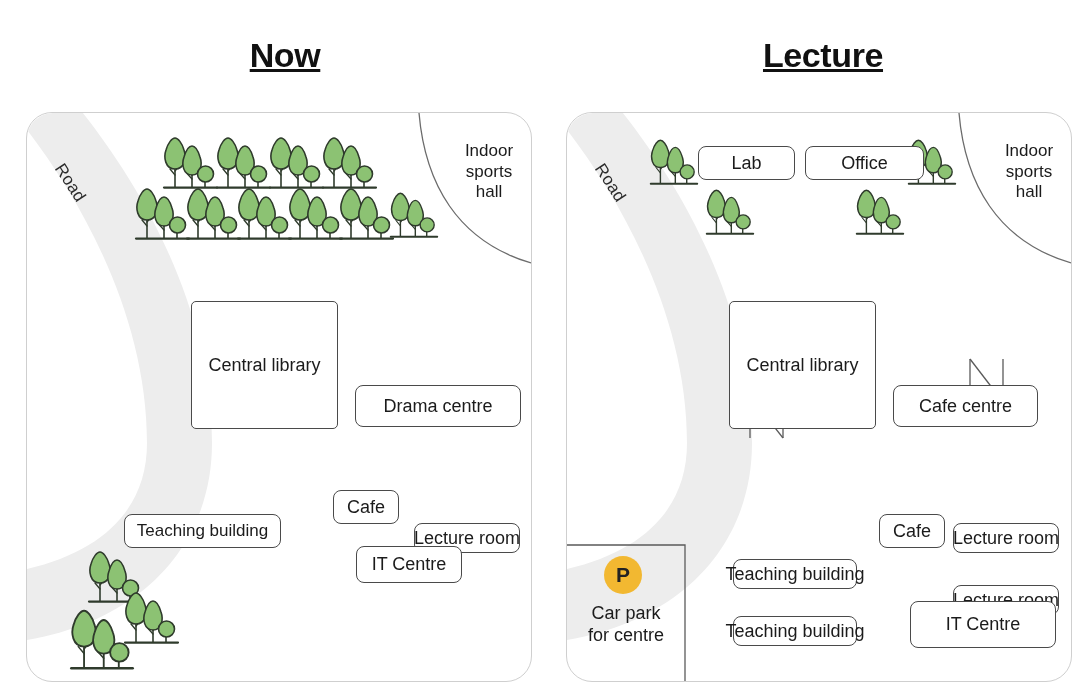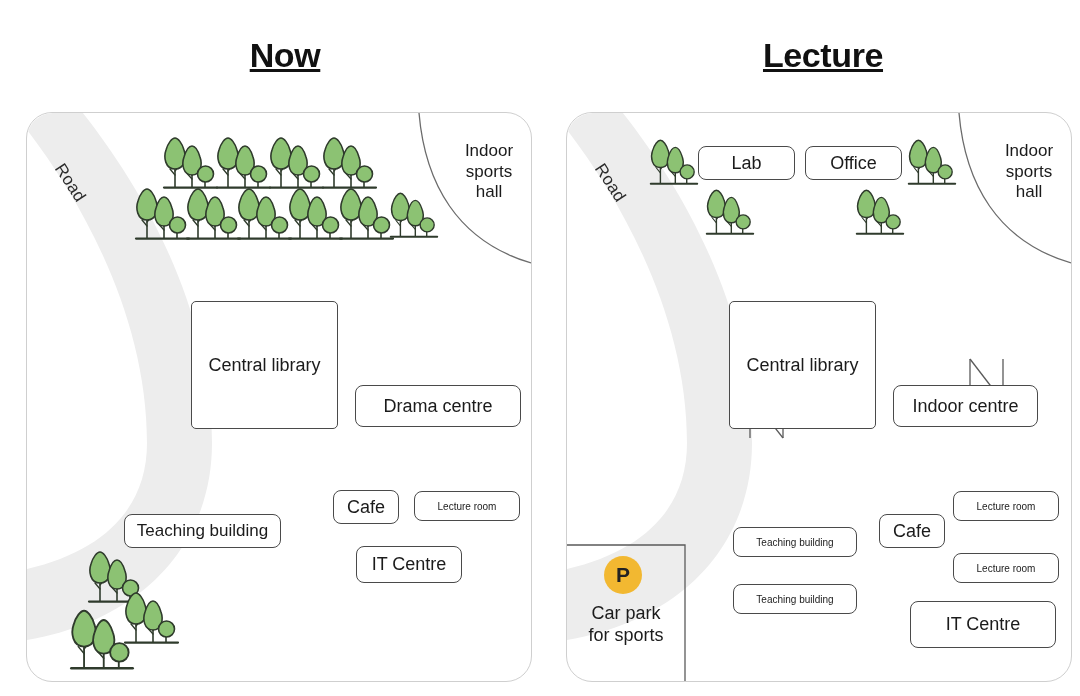--- a/index.html
+++ b/index.html
@@ -51,21 +51,21 @@
     background:#ffffff;
     display:flex;align-items:center;justify-content:center;
     text-align:center;
     color:#1b1b1b;
     white-space:nowrap;
     z-index:4;
   }
   .bldg.big{border-radius:5px;}
   .f17{font-size:17px;}
   .f18{font-size:18px;}
-  .f13{font-size:10px;}
+  .f13{font-size:18px;margin-top:32px;}
 
   
   .plain-label{
     position:absolute;
     text-align:center;
     line-height:1.22;
     color:#1b1b1b;
     z-index:4;
   }
 
@@ -375,21 +375,21 @@
             <line x1="2" y1="52.6" x2="55" y2="52.6" stroke-width="2.2"></line>
             <path d="M13 40 l-5 -6 M13 36 l5 -6" stroke-width="1.3"></path>
             <path d="M30 44 l-4.5 -5 M30 40 l4.5 -5" stroke-width="1.3"></path>
           </g>
           <path d="M13 34 C 3 34 1.5 22 4 15 C 6 8 10 3 13 3 C 16 3 20 8 22 15 C 24.5 22 23 34 13 34 Z" fill="#8cc273" stroke="#2f3b2c" stroke-width="1.6"></path>
           <path d="M30 40 C 21 40 19.5 29 22 22 C 24 15.5 27.3 11 30 11 C 32.7 11 36 15.5 38 22 C 40.5 29 39 40 30 40 Z" fill="#8cc273" stroke="#2f3b2c" stroke-width="1.6"></path>
           <circle cx="43.5" cy="39" r="8" fill="#8cc273" stroke="#2f3b2c" stroke-width="1.6"></circle>
         </svg>
       </div>
       <div class="bldg f18" style="left:131px;top:33px;width:97px;height:34px;">Lab</div>
-      <div class="bldg f18" style="left:238px;top:33px;width:97px;height:34px;">Office</div>
+      <div class="bldg f18" style="left:238px;top:33px;width:119px;height:34px;">Office</div>
       <div class="tree" style="left:340px;top:24px;">
         <svg width="50" height="54" viewBox="0 0 57 60">
           <g stroke="#2f3b2c" stroke-width="1.6" fill="none" stroke-linecap="round">
             <line x1="13" y1="30" x2="13" y2="52"></line>
               <line x1="30" y1="36" x2="30" y2="52"></line>
               <line x1="43" y1="44" x2="43" y2="52"></line>
             <line x1="2" y1="52.6" x2="55" y2="52.6" stroke-width="2.2"></line>
             <path d="M13 40 l-5 -6 M13 36 l5 -6" stroke-width="1.3"></path>
             <path d="M30 44 l-4.5 -5 M30 40 l4.5 -5" stroke-width="1.3"></path>
           </g>
@@ -424,32 +424,32 @@
             <path d="M13 40 l-5 -6 M13 36 l5 -6" stroke-width="1.3"></path>
             <path d="M30 44 l-4.5 -5 M30 40 l4.5 -5" stroke-width="1.3"></path>
           </g>
           <path d="M13 34 C 3 34 1.5 22 4 15 C 6 8 10 3 13 3 C 16 3 20 8 22 15 C 24.5 22 23 34 13 34 Z" fill="#8cc273" stroke="#2f3b2c" stroke-width="1.6"></path>
           <path d="M30 40 C 21 40 19.5 29 22 22 C 24 15.5 27.3 11 30 11 C 32.7 11 36 15.5 38 22 C 40.5 29 39 40 30 40 Z" fill="#8cc273" stroke="#2f3b2c" stroke-width="1.6"></path>
           <circle cx="43.5" cy="39" r="8" fill="#8cc273" stroke="#2f3b2c" stroke-width="1.6"></circle>
         </svg>
       </div>
 
       <div class="bldg big f18" style="left:162px;top:188px;width:147px;height:128px;">Central library</div>
-      <div class="bldg f18" style="left:326px;top:272px;width:145px;height:42px;">Indoor centre</div>
+      <div class="bldg f18" style="left:326px;top:272px;width:145px;height:42px;">Cafe centre</div>
 
       <div class="bldg f13" style="left:166px;top:414px;width:124px;height:30px;">Teaching building</div>
       <div class="bldg f13" style="left:166px;top:471px;width:124px;height:30px;">Teaching building</div>
 
       <div class="bldg f18" style="left:312px;top:401px;width:66px;height:34px;">Cafe</div>
 
       <div class="bldg f13" style="left:386px;top:378px;width:106px;height:30px;">Lecture room</div>
       <div class="bldg f13" style="left:386px;top:440px;width:106px;height:30px;">Lecture room</div>
 
       <div class="bldg f18" style="left:343px;top:488px;width:146px;height:47px;">IT Centre</div>
 
       <div class="p-badge" style="left:37px;top:443px;background:#f2b831;">P</div>
       <div class="plain-label f18" style="left:5px;top:490px;width:108px;white-space:pre-line;">Car park
-for sports</div>
+for centre</div>
 
     </div>
   </div>
 
 </div>
 
 </body></html>

